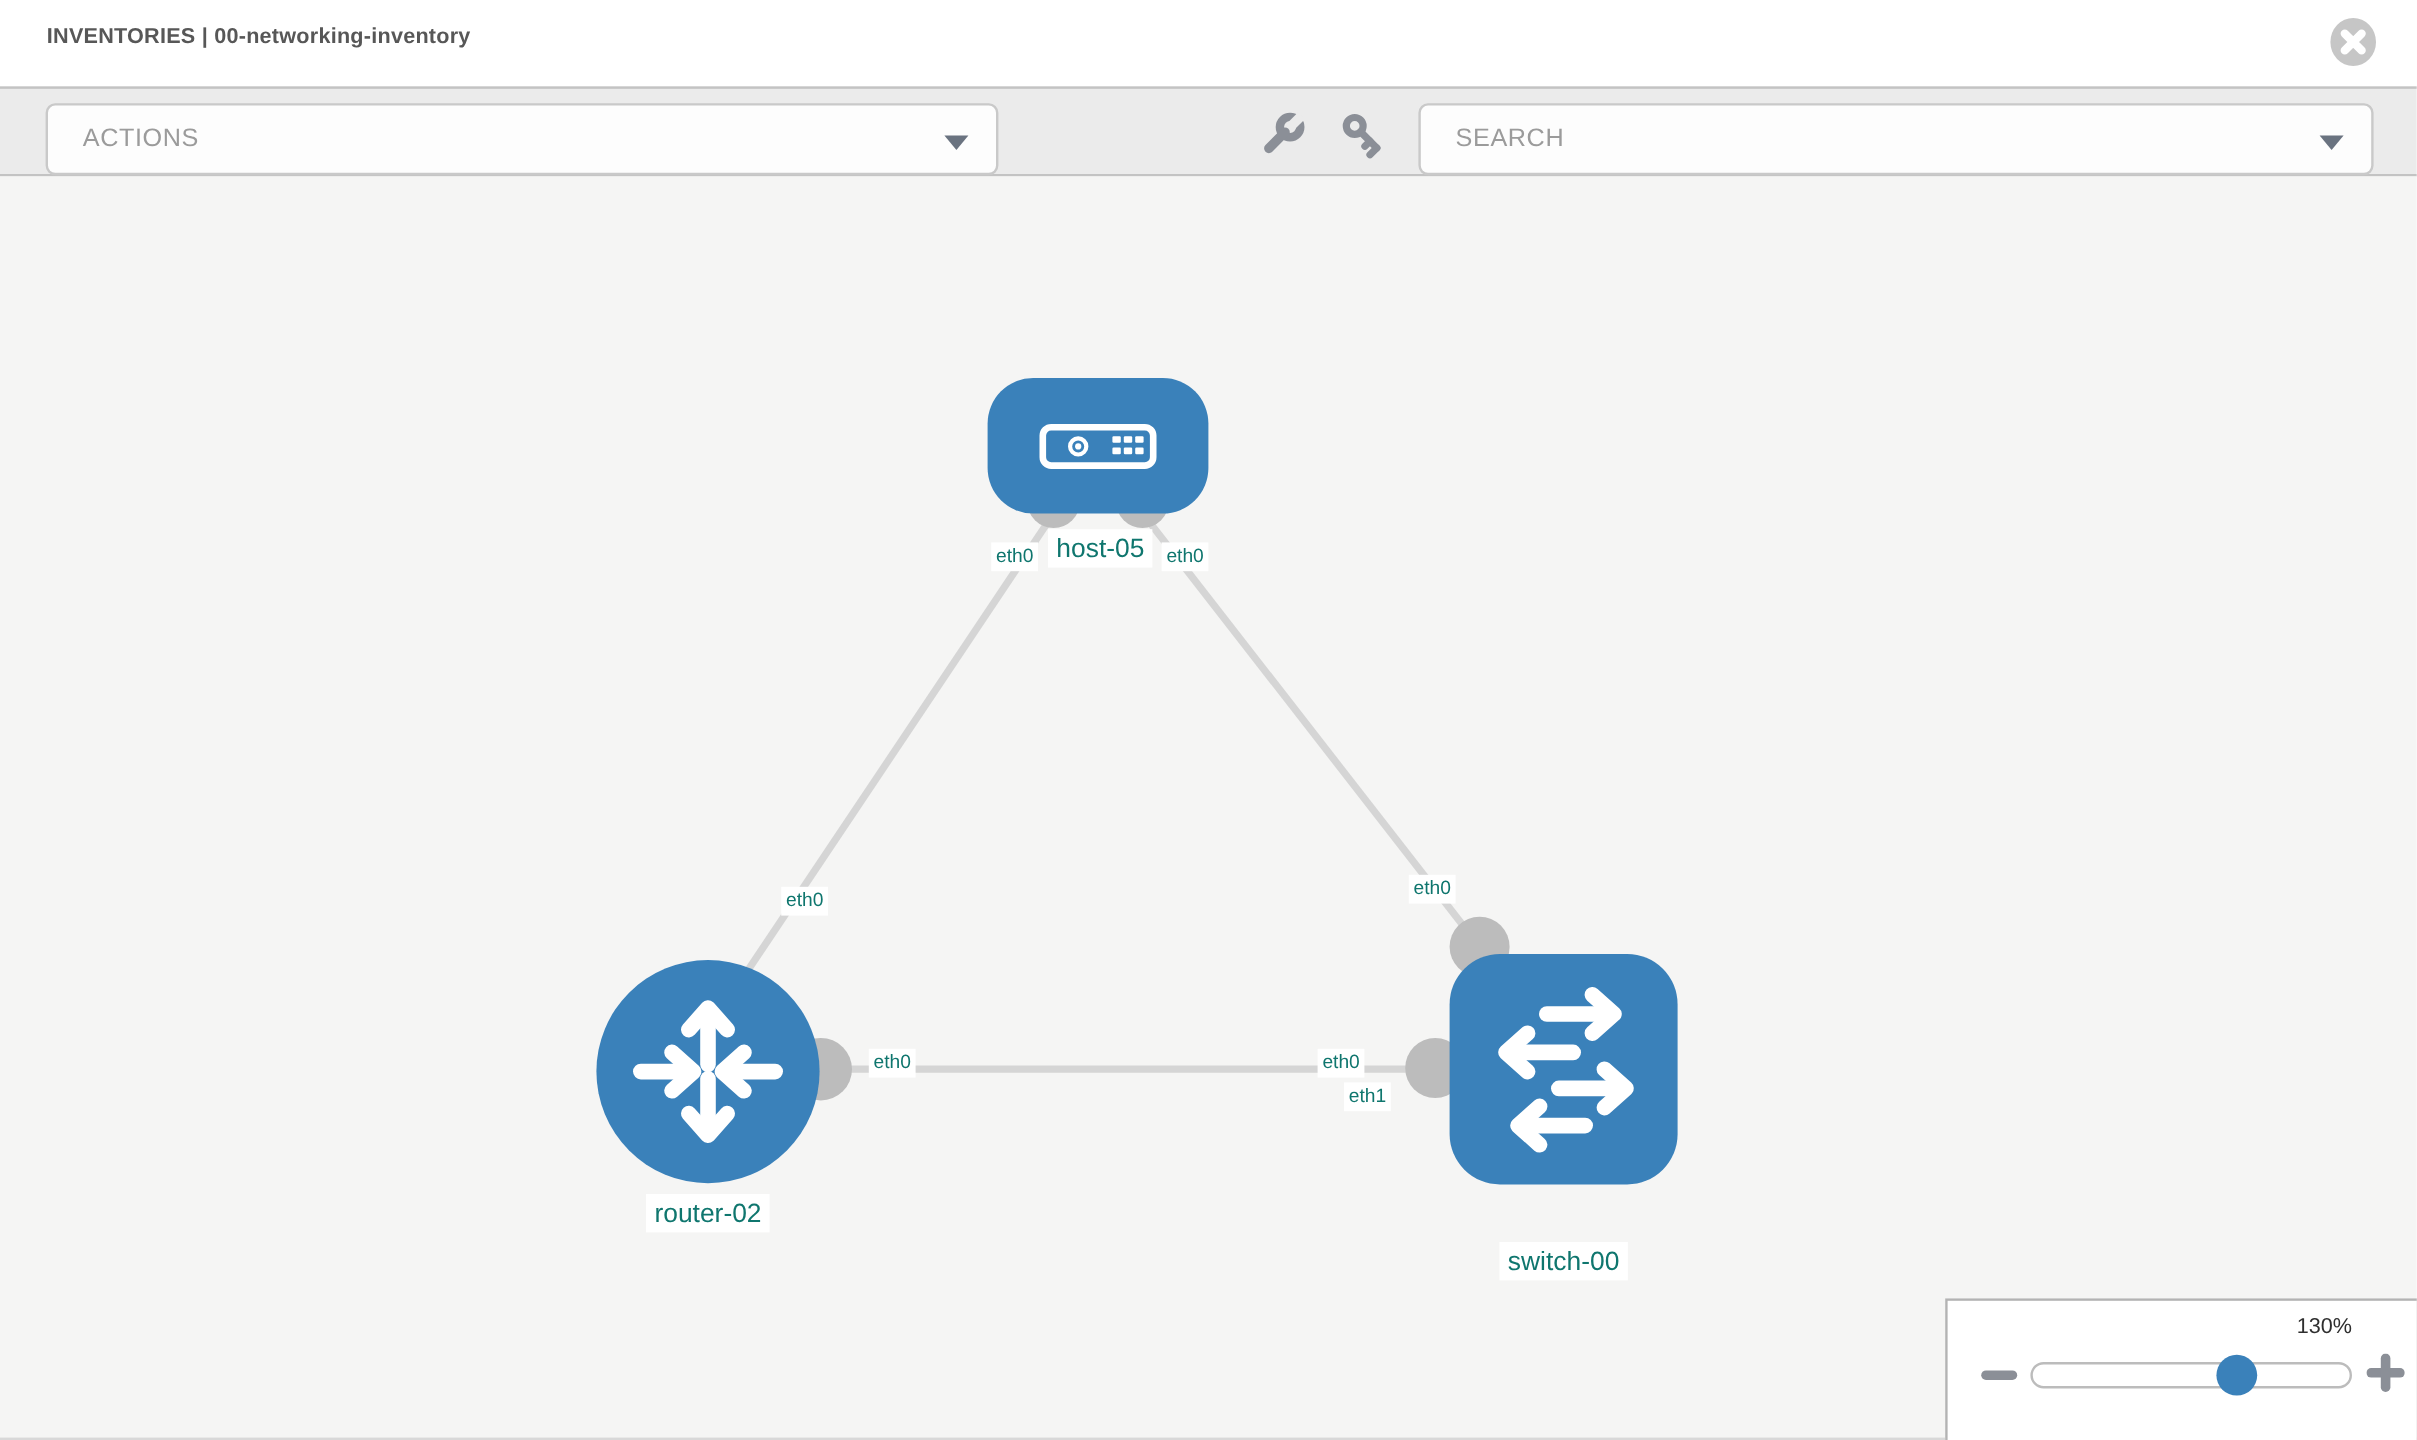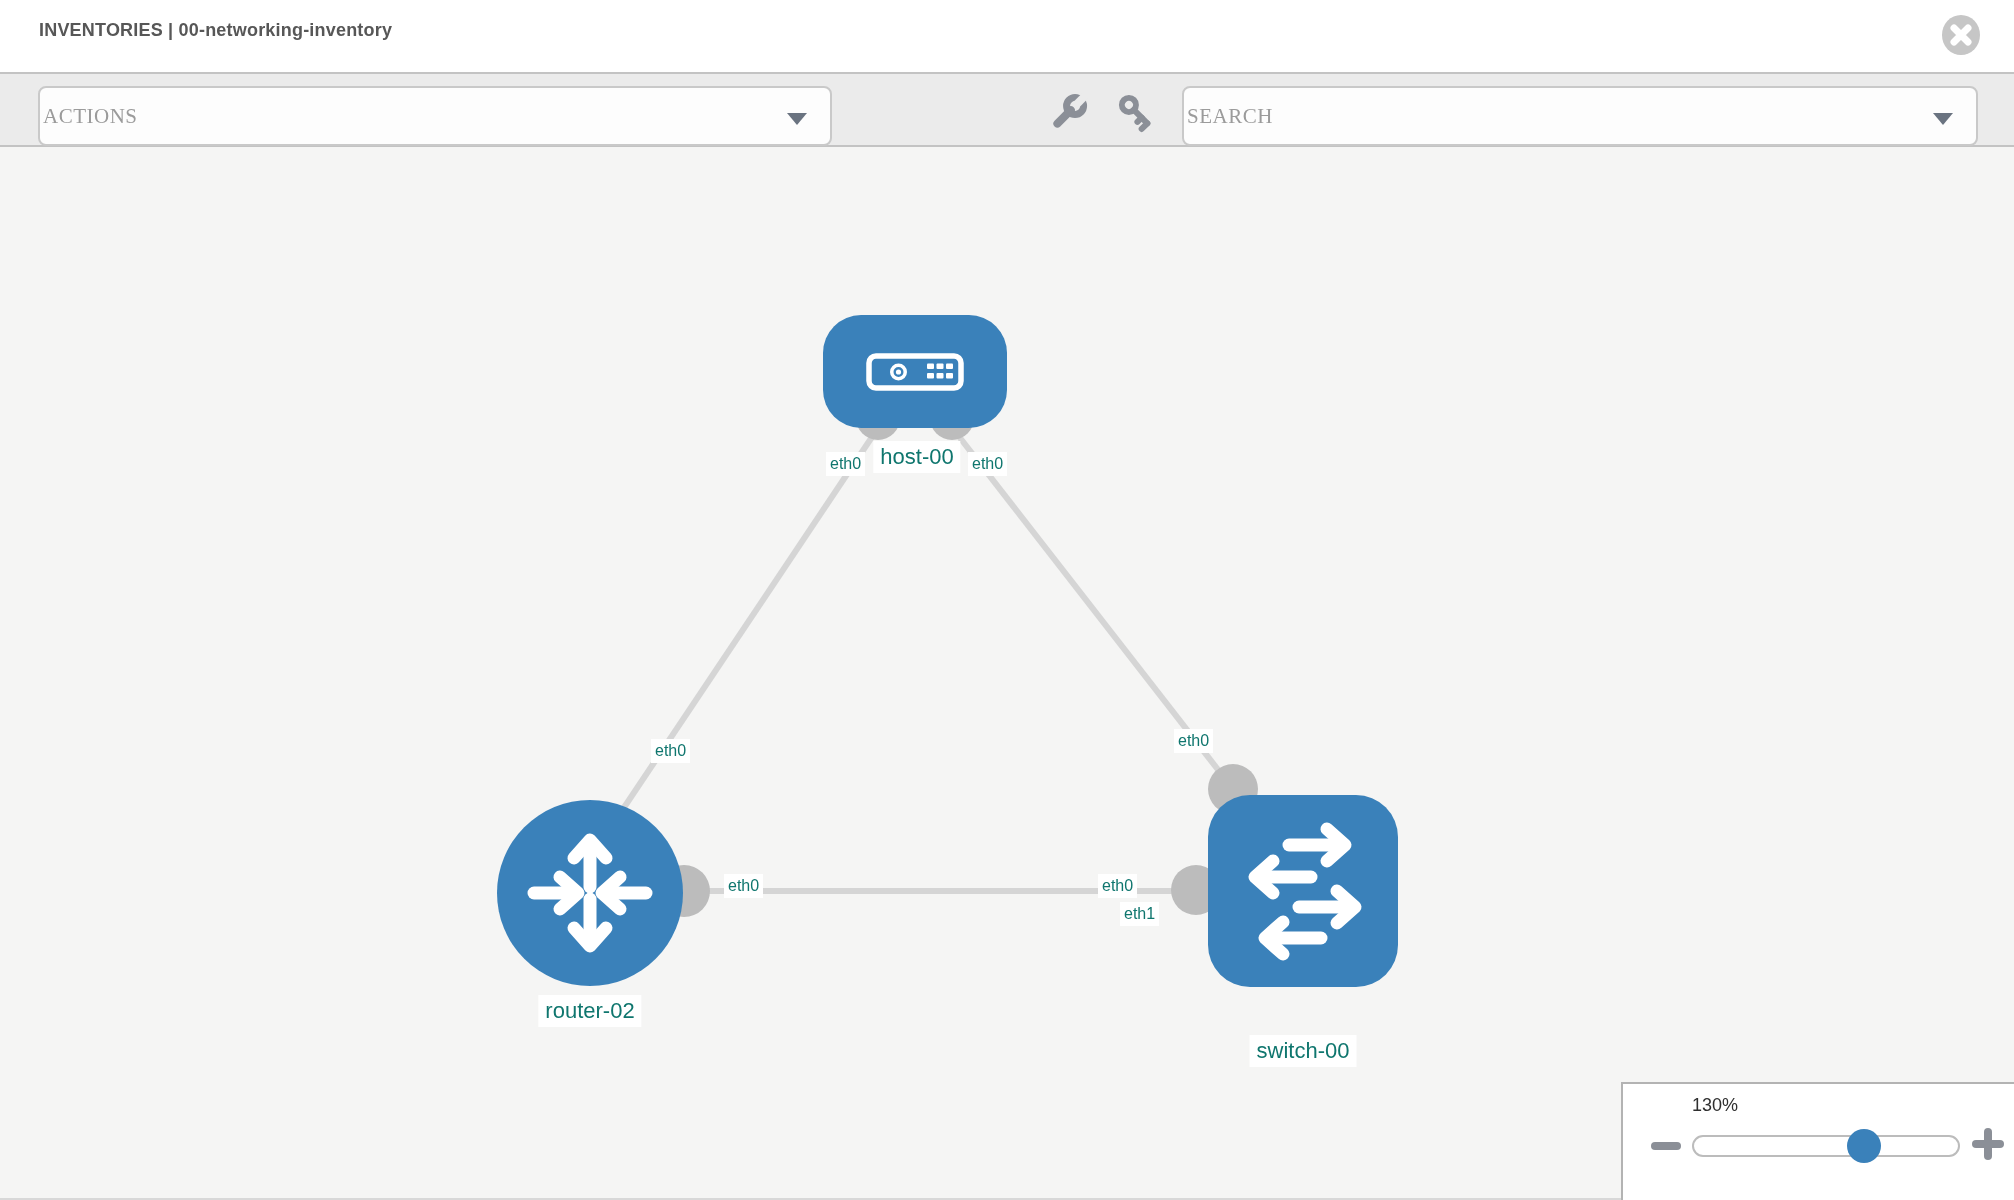--- a/index.html
+++ b/index.html
@@ -10,41 +10,41 @@
   
   .hdr { position:absolute; left:0; top:0; width:2014px; height:72px; background:#fff; }
   .hdr-title { position:absolute; left:39px; top:20px; font-size:18px; font-weight:bold; color:#575757; letter-spacing:.2px; }
   .close-btn { position:absolute; left:1941px; top:15px; width:40px; height:40px; cursor:pointer; }
 
   
   .tbar { position:absolute; left:0; top:72px; width:2014px; height:75px; background:#ebebeb;
           border-top:2px solid #c3c3c3; border-bottom:2px solid #c3c3c3; }
   .selbox { position:absolute; top:12px; height:60px; background:#fdfdfd; border:2px solid #c9c9c9;
             border-radius:8px; display:flex; align-items:center; cursor:pointer; }
-  .selbox .ph { font-size:21px; color:#9b9b9b; letter-spacing:.5px; padding-left:3px;font-family:Liberation Serif, serif; }
+  .selbox .ph { font-size:21px; color:#9b9b9b; letter-spacing:.5px; padding-left:29px; }
   .selbox .caret { position:absolute; right:22px; top:24px; }
   .actions-box { left:38px;  width:794px; }
   .search-box  { left:1182px; width:796px; }
   .tool-icon { position:absolute; top:17px; width:44px; height:44px; cursor:pointer; }
   .wrench-pos { left:1046px; }
   .key-pos    { left:1115px; }
 
   
   .canvas { position:absolute; left:0; top:147px; width:2014px; height:1053px;
             background:#f5f5f4; border-bottom:2px solid #d8d8d8; }
   .topo-svg { position:absolute; left:0; top:0; }
 
   .lbl { position:absolute; background:#fff; color:#0f766e; white-space:nowrap; }
   .node-lbl { font-size:22px; padding:3px 7px; transform:translateX(-50%); }
   .if-lbl   { font-size:16px; padding:2px 4px; line-height:20px; }
 
   
   .zoom-panel { position:absolute; left:1621px; top:935px; width:395px; height:120px;
                 background:#fff; border:2px solid #b3b3b3; }
-  .zoom-pct { position:absolute; left:69px; top:11px; width:268px; text-align:left;
+  .zoom-pct { position:absolute; left:69px; top:11px; width:268px; text-align:right;
               font-size:18px; color:#2f2f2f; }
   .zoom-track { position:absolute; left:69px; top:51px; width:268px; height:22px;
                 background:#fff; border:2px solid #bcbcbc; border-radius:12px; cursor:pointer; }
   .zoom-knob { position:absolute; left:224px; top:45px; width:34px; height:34px;
                border-radius:50%; background:#3a81ba; cursor:grab; }
   .zbtn { position:absolute; width:32px; height:32px; cursor:pointer; }
   .zminus { left:27px; top:46px; }
   .zplus  { left:349px; top:44px; }
 </style>
 </head>
@@ -157,21 +157,21 @@
     </svg>
 
     <div class="lbl if-lbl" style="left:826px; top:305px;">eth0</div>
     <div class="lbl if-lbl" style="left:968px; top:305px;">eth0</div>
     <div class="lbl if-lbl" style="left:651px; top:592px;">eth0</div>
     <div class="lbl if-lbl" style="left:1174px; top:582px;">eth0</div>
     <div class="lbl if-lbl" style="left:724px; top:727px;">eth0</div>
     <div class="lbl if-lbl" style="left:1098px; top:727px; z-index:1;">eth0</div>
     <div class="lbl if-lbl" style="left:1120px; top:755px; z-index:2;">eth1</div>
 
-    <div class="lbl node-lbl" style="left:917px;  top:294px;">host-00</div>
+    <div class="lbl node-lbl" style="left:917px;  top:294px;">host-05</div>
     <div class="lbl node-lbl" style="left:590px;  top:848px;">router-02</div>
     <div class="lbl node-lbl" style="left:1303px; top:888px;">switch-00</div>
 
     <div class="zoom-panel">
       <div class="zoom-pct">130%</div>
       <svg class="zbtn zminus" viewBox="0 0 32 32">
         <line x1="5" y1="16" x2="27" y2="16" stroke="#8b8f97" stroke-width="8" stroke-linecap="round"></line>
       </svg>
       <div class="zoom-track"></div>
       <div class="zoom-knob"></div>

